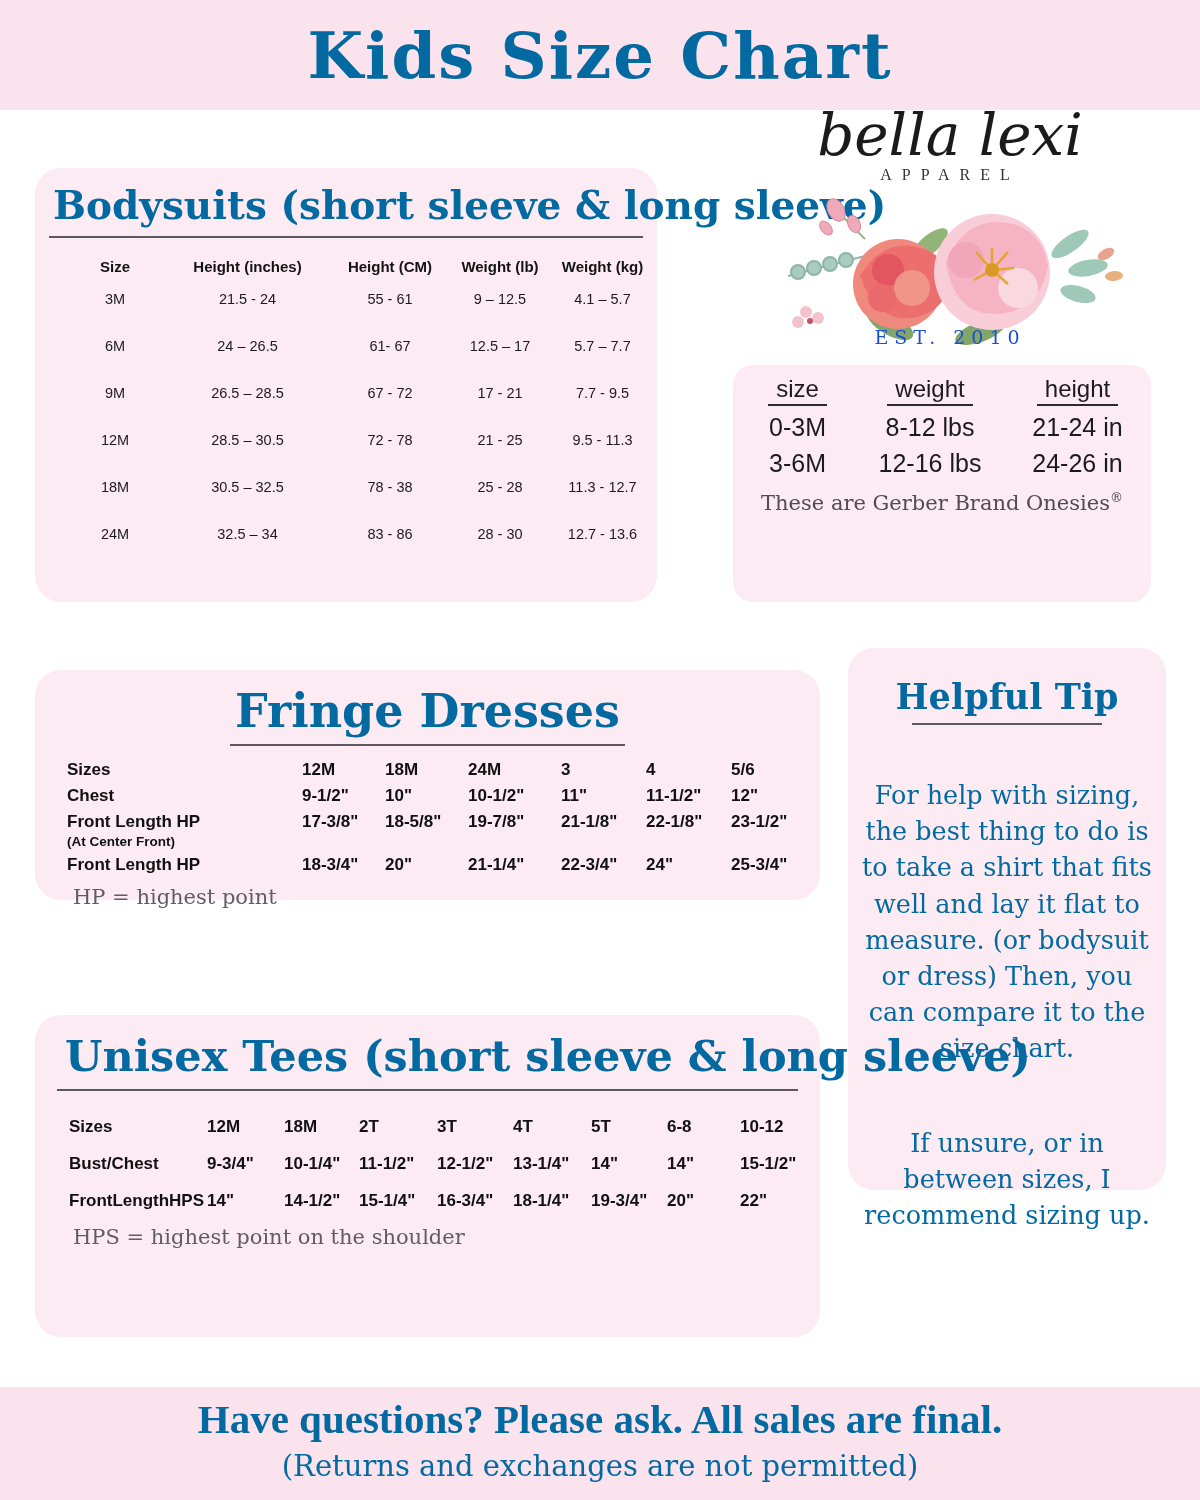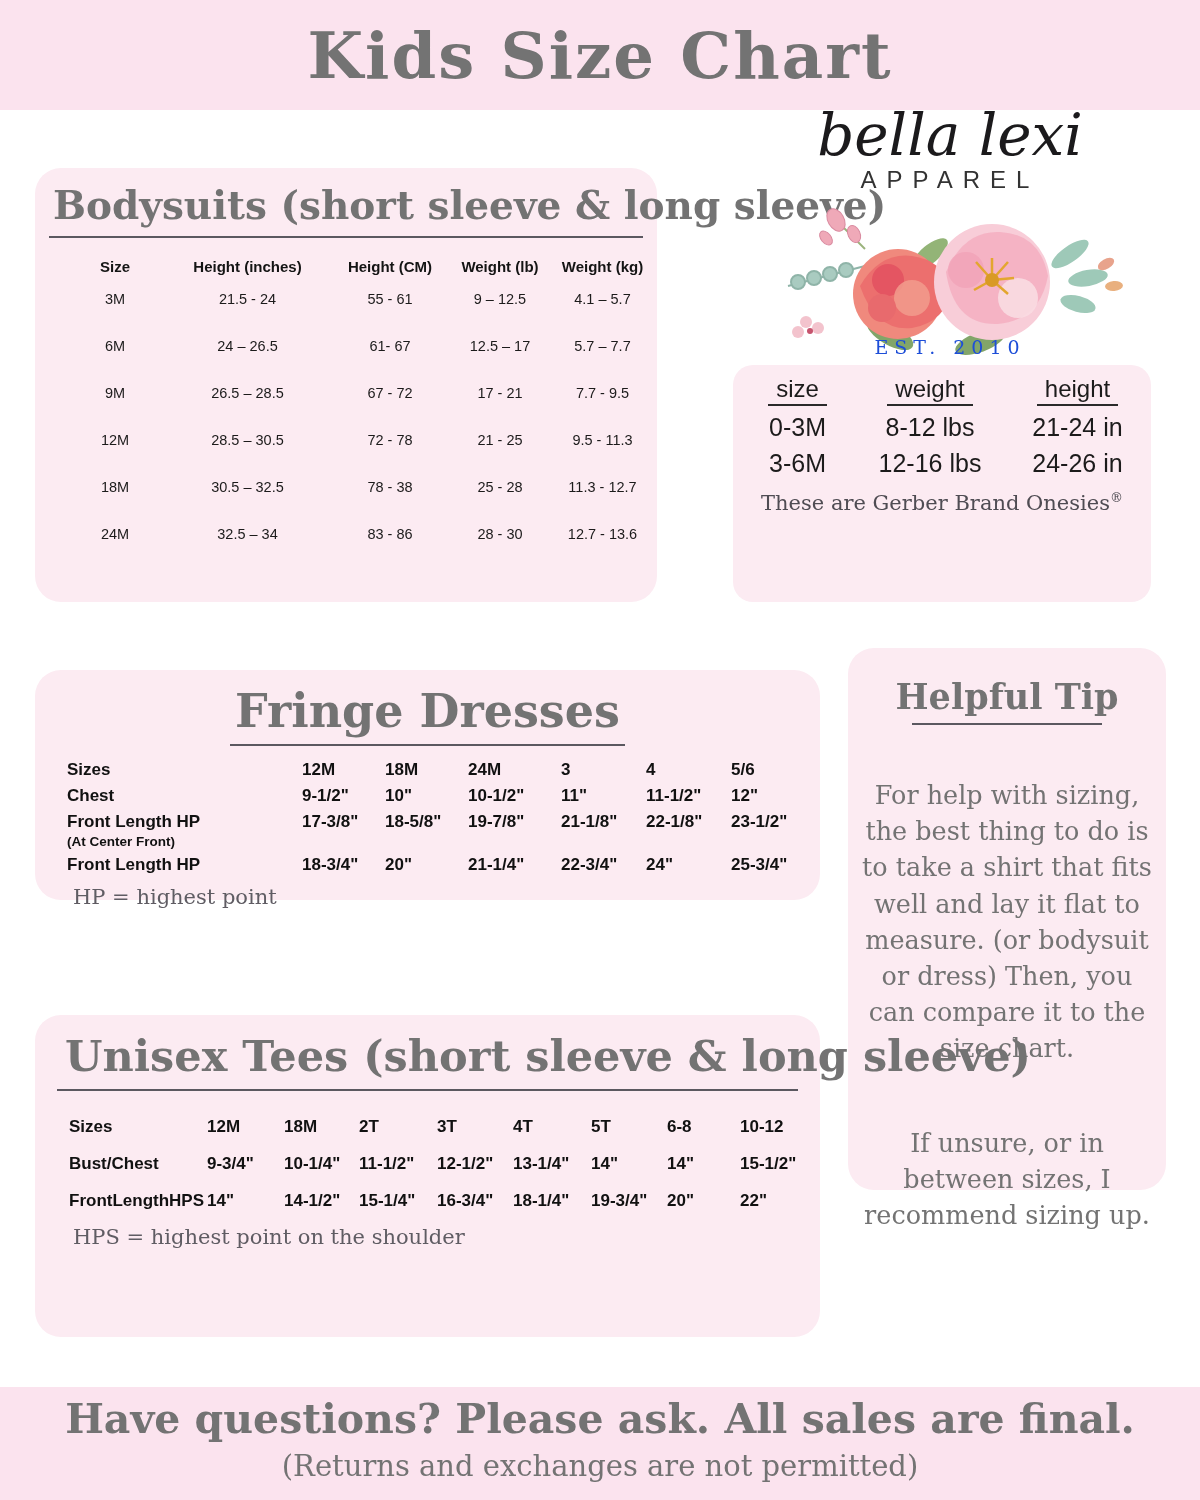--- a/index.html
+++ b/index.html
@@ -1,42 +1,42 @@
 <!DOCTYPE html>
 <html><head>
 <meta charset="utf-8">
 <style>
   html,body{margin:0;padding:0;}
   body{width:1200px;height:1500px;background:#ffffff;font-family:"Liberation Sans",sans-serif;}
   .page{position:relative;width:1200px;height:1500px;overflow:hidden;background:#ffffff;}
 
   
-  .slab{font-family:"DejaVu Serif",serif;color:#737373;}
+  .slab{font-family:"DejaVu Serif",serif;color:#0369a1;}
   .panel{position:absolute;background:#fcebf2;border-radius:26px;}
   .strip{position:absolute;left:0;width:1200px;background:#fbe3ee;}
 
   
   .top-strip{top:0;height:110px;display:flex;align-items:center;justify-content:center;}
   .page-title{font-size:64px;font-weight:bold;letter-spacing:2px;}
   .bottom-strip{top:1387px;height:113px;text-align:center;}
-  .footer-line1{font-size:41px;font-weight:bold;margin-top:8px;}
+  .footer-line1{font-size:41px;font-weight:bold;margin-top:8px;font-family:Liberation Serif, serif;}
   .footer-line2{font-size:29px;margin-top:6px;}
 
   
   .bodysuits{left:35px;top:168px;width:622px;height:434px;}
   .bodysuits-title{font-size:39px;font-weight:bold;margin:14px 14px 0 14px;padding:0 0 8px 4px;border-bottom:2px solid #5b5860;white-space:nowrap;}
   .bs-grid{display:grid;grid-template-columns:100px 165px 120px 100px 105px;padding-left:30px;align-items:center;text-align:center;}
   .bs-head{margin-top:20px;font-size:15px;font-weight:bold;color:#141414;}
   .bs-row{height:47px;font-size:14.5px;color:#1c1b1b;}
   .bs-row:first-of-type{margin-top:14px;}
 
   
   .logo{position:absolute;left:740px;top:106px;width:420px;text-align:center;}
   .logo-name{font-family:"DejaVu Serif",serif;font-style:italic;font-size:58px;color:#1b1a1c;line-height:1;}
-  .logo-sub{font-family:Liberation Sans, sans-serif;font-size:24px;letter-spacing:10px;color:#333;margin-top:2px;}
+  .logo-sub{font-family:Liberation Serif, serif;font-size:16px;letter-spacing:10px;color:#333;margin-top:2px;}
   .logo-art{margin-top:0px;}
   .logo-est{font-family:"DejaVu Serif",serif;font-size:19px;letter-spacing:6px;color:#1d4ed8;margin-top:-30px;position:relative;}
 
   
   .onesies{left:733px;top:365px;width:418px;height:237px;border-radius:20px;}
   .onesies-title{font-size:36px;font-weight:bold;text-align:center;margin:6px 18px 0 18px;padding-bottom:6px;border-bottom:2px solid #5b5860;white-space:nowrap;position:relative;}
   .onesies-title sup{font-size:15px;position:relative;top:-16px;left:2px;}
   .on-grid{display:grid;grid-template-columns:105px 160px 135px;padding-left:12px;text-align:center;color:#1c1b1b;}
   .on-head{margin-top:10px;font-size:24px;}
   .on-head .cell span{display:inline-block;border-bottom:2px solid #2a2a2a;padding:0 8px 1px 8px;}

